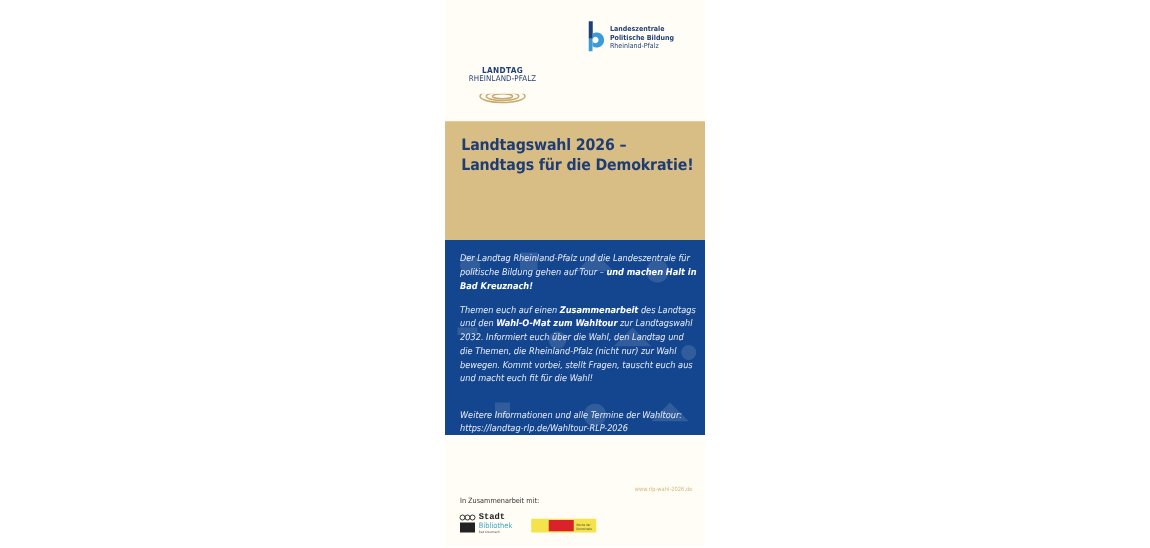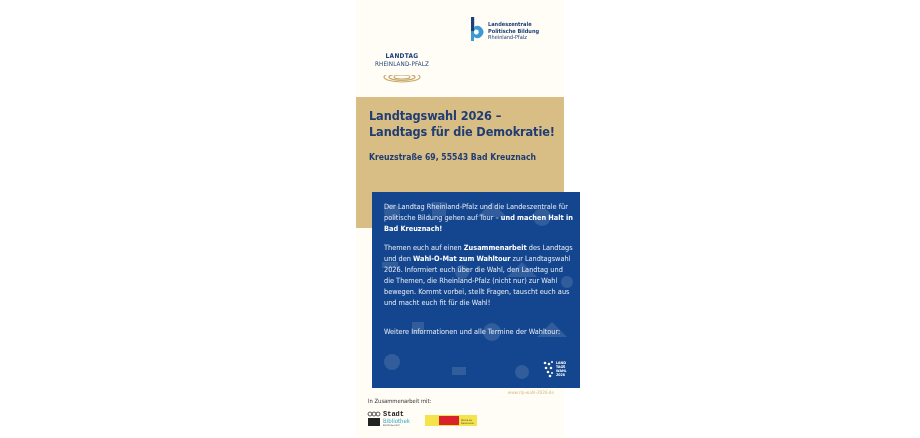--- a/index.html
+++ b/index.html
@@ -12,21 +12,21 @@
     .lt-logo .l2 { font-size:6.3px; line-height:8px; letter-spacing:0.1px; }
     .lt-logo svg { display:block; margin:2px auto 0; }
     .lpb-logo { position:absolute; left:114px; top:16px; width:90px; height:30px; }
     .lpb-logo svg { position:absolute; left:0; top:0; }
     .lpb-text { position:absolute; left:18px; top:5px; color:#1e3f78; font-size:5.6px; line-height:6.6px; }
     .lpb-text .b { font-weight:bold; }
     .beige { position:absolute; left:0; top:61px; width:208px; height:131px; background:#d8bd85; color:#1f3d73;margin-top:36px; }
     .beige .title { position:absolute; left:13px; top:11px; font-weight:bold; font-size:12.6px; line-height:16px; letter-spacing:-0.1px; }
     .beige .info { position:absolute; left:13px; top:53px; font-weight:bold; font-size:8.6px; line-height:14.5px; }
     .beige .cta { position:absolute; left:13px; top:107px; font-weight:bold; font-size:8.6px;padding-left:36px; }
-    .blue { position:absolute; left:16px; top:192px; width:208px; height:196px; background:#14468f; overflow:hidden; color:#e8ecf4; }
+    .blue { position:absolute; left:0; top:192px; width:208px; height:156px; background:#14468f; overflow:hidden; color:#e8ecf4;font-style:italic; }
     .blue .pattern { position:absolute; left:0; top:0; width:208px; height:196px; opacity:0.12; }
     .blue .txt { position:absolute; left:12px; width:190px; font-size:7.3px; line-height:11px; }
     .blue .txt b { font-weight:bold; color:#ffffff; }
     .badge { position:absolute; left:170px; top:168px; width:30px; height:22px; }
     .badge .bt { position:absolute; left:14px; top:1px; font-size:3.6px; line-height:4px; color:#fff; font-weight:bold; }
     .url-small { position:absolute; right:10px; top:390px; font-size:4.6px; color:#d3b97f; }
     .coop { position:absolute; left:12px; top:398px; font-size:5.8px; color:#333; }
     .stb { position:absolute; left:11px; top:411px; width:46px; height:18px; }
     .stb .st1 { position:absolute; left:16px; top:0; font-size:7px; font-weight:bold; color:#222; line-height:7px;font-family:Liberation Mono, monospace; }
     .stb .st2 { position:absolute; left:16px; top:7px; font-size:6px; color:#3aa6c7; line-height:6px; }
@@ -64,21 +64,20 @@
       </div>
     </div>
   </div>
 
   <div class="beige">
     <div class="title">
       <div>Landtagswahl 2026 –</div>
       <div>Landtags für die Demokratie!</div>
     </div>
     <div class="info">
-      <div>Kreuzstraße 69, 55543 Bad Kreuznach</div>
     </div>
     <div class="cta">Kommt vorbei und macht mit!</div>
   </div>
 
   <div class="blue">
     <svg class="pattern" viewBox="0 0 208 196">
       <g fill="#ffffff">
         <circle cx="20" cy="20" r="8"></circle>
           <rect x="60" y="10" width="14" height="14"></rect>
         <polygon points="120,10 135,25 105,25"></polygon>
@@ -92,24 +91,25 @@
         <polygon points="180,130 195,145 165,145"></polygon>
           <circle cx="20" cy="170" r="8"></circle>
         <rect x="80" y="175" width="14" height="8"></rect>
           <circle cx="150" cy="180" r="7"></circle>
       </g>
     </svg>
     <div class="txt" style="top:9px;">
       <span>Der Landtag Rheinland-Pfalz und die Landeszentrale für politische Bildung gehen auf Tour – </span><b>und machen Halt in Bad Kreuznach!</b>
     </div>
     <div class="txt" style="top:50px;">
-      <span>Themen euch auf einen </span><b>Zusammenarbeit</b><span> des Landtags und den </span><b>Wahl-O-Mat zum Wahltour</b><span> zur Landtagswahl 2026. Informiert euch über die Wahl, den Landtag und die Themen, die Rheinland-Pfalz (nicht nur) zur Wahl bewegen. Kommt vorbei, stellt Fragen, tauscht euch aus und macht euch fit für die Wahl!</span>
+      <span>Themen euch auf einen </span><b>Zusammenarbeit</b><span> des Landtags und den </span><b>Wahl-O-Mat zum Wahltour</b><span> zur Landtagswahl 2032. Informiert euch über die Wahl, den Landtag und die Themen, die Rheinland-Pfalz (nicht nur) zur Wahl bewegen. Kommt vorbei, stellt Fragen, tauscht euch aus und macht euch fit für die Wahl!</span>
     </div>
     <div class="txt" style="top:134px;">
       <div>Weitere Informationen und alle Termine der Wahltour:</div>
+      <div>https://landtag-rlp.de/Wahltour-RLP-2026</div>
     </div>
     <div class="badge">
       <svg width="14" height="18" viewBox="0 0 14 18">
         <g fill="#ffffff">
             <circle cx="3" cy="3" r="1.3"></circle>
             <circle cx="7" cy="4" r="1.3"></circle>
             <circle cx="10" cy="2" r="1"></circle>
         <circle cx="4" cy="8" r="1.3"></circle>
             <circle cx="9" cy="8" r="1.3"></circle>
             <circle cx="6" cy="12" r="1.3"></circle>

